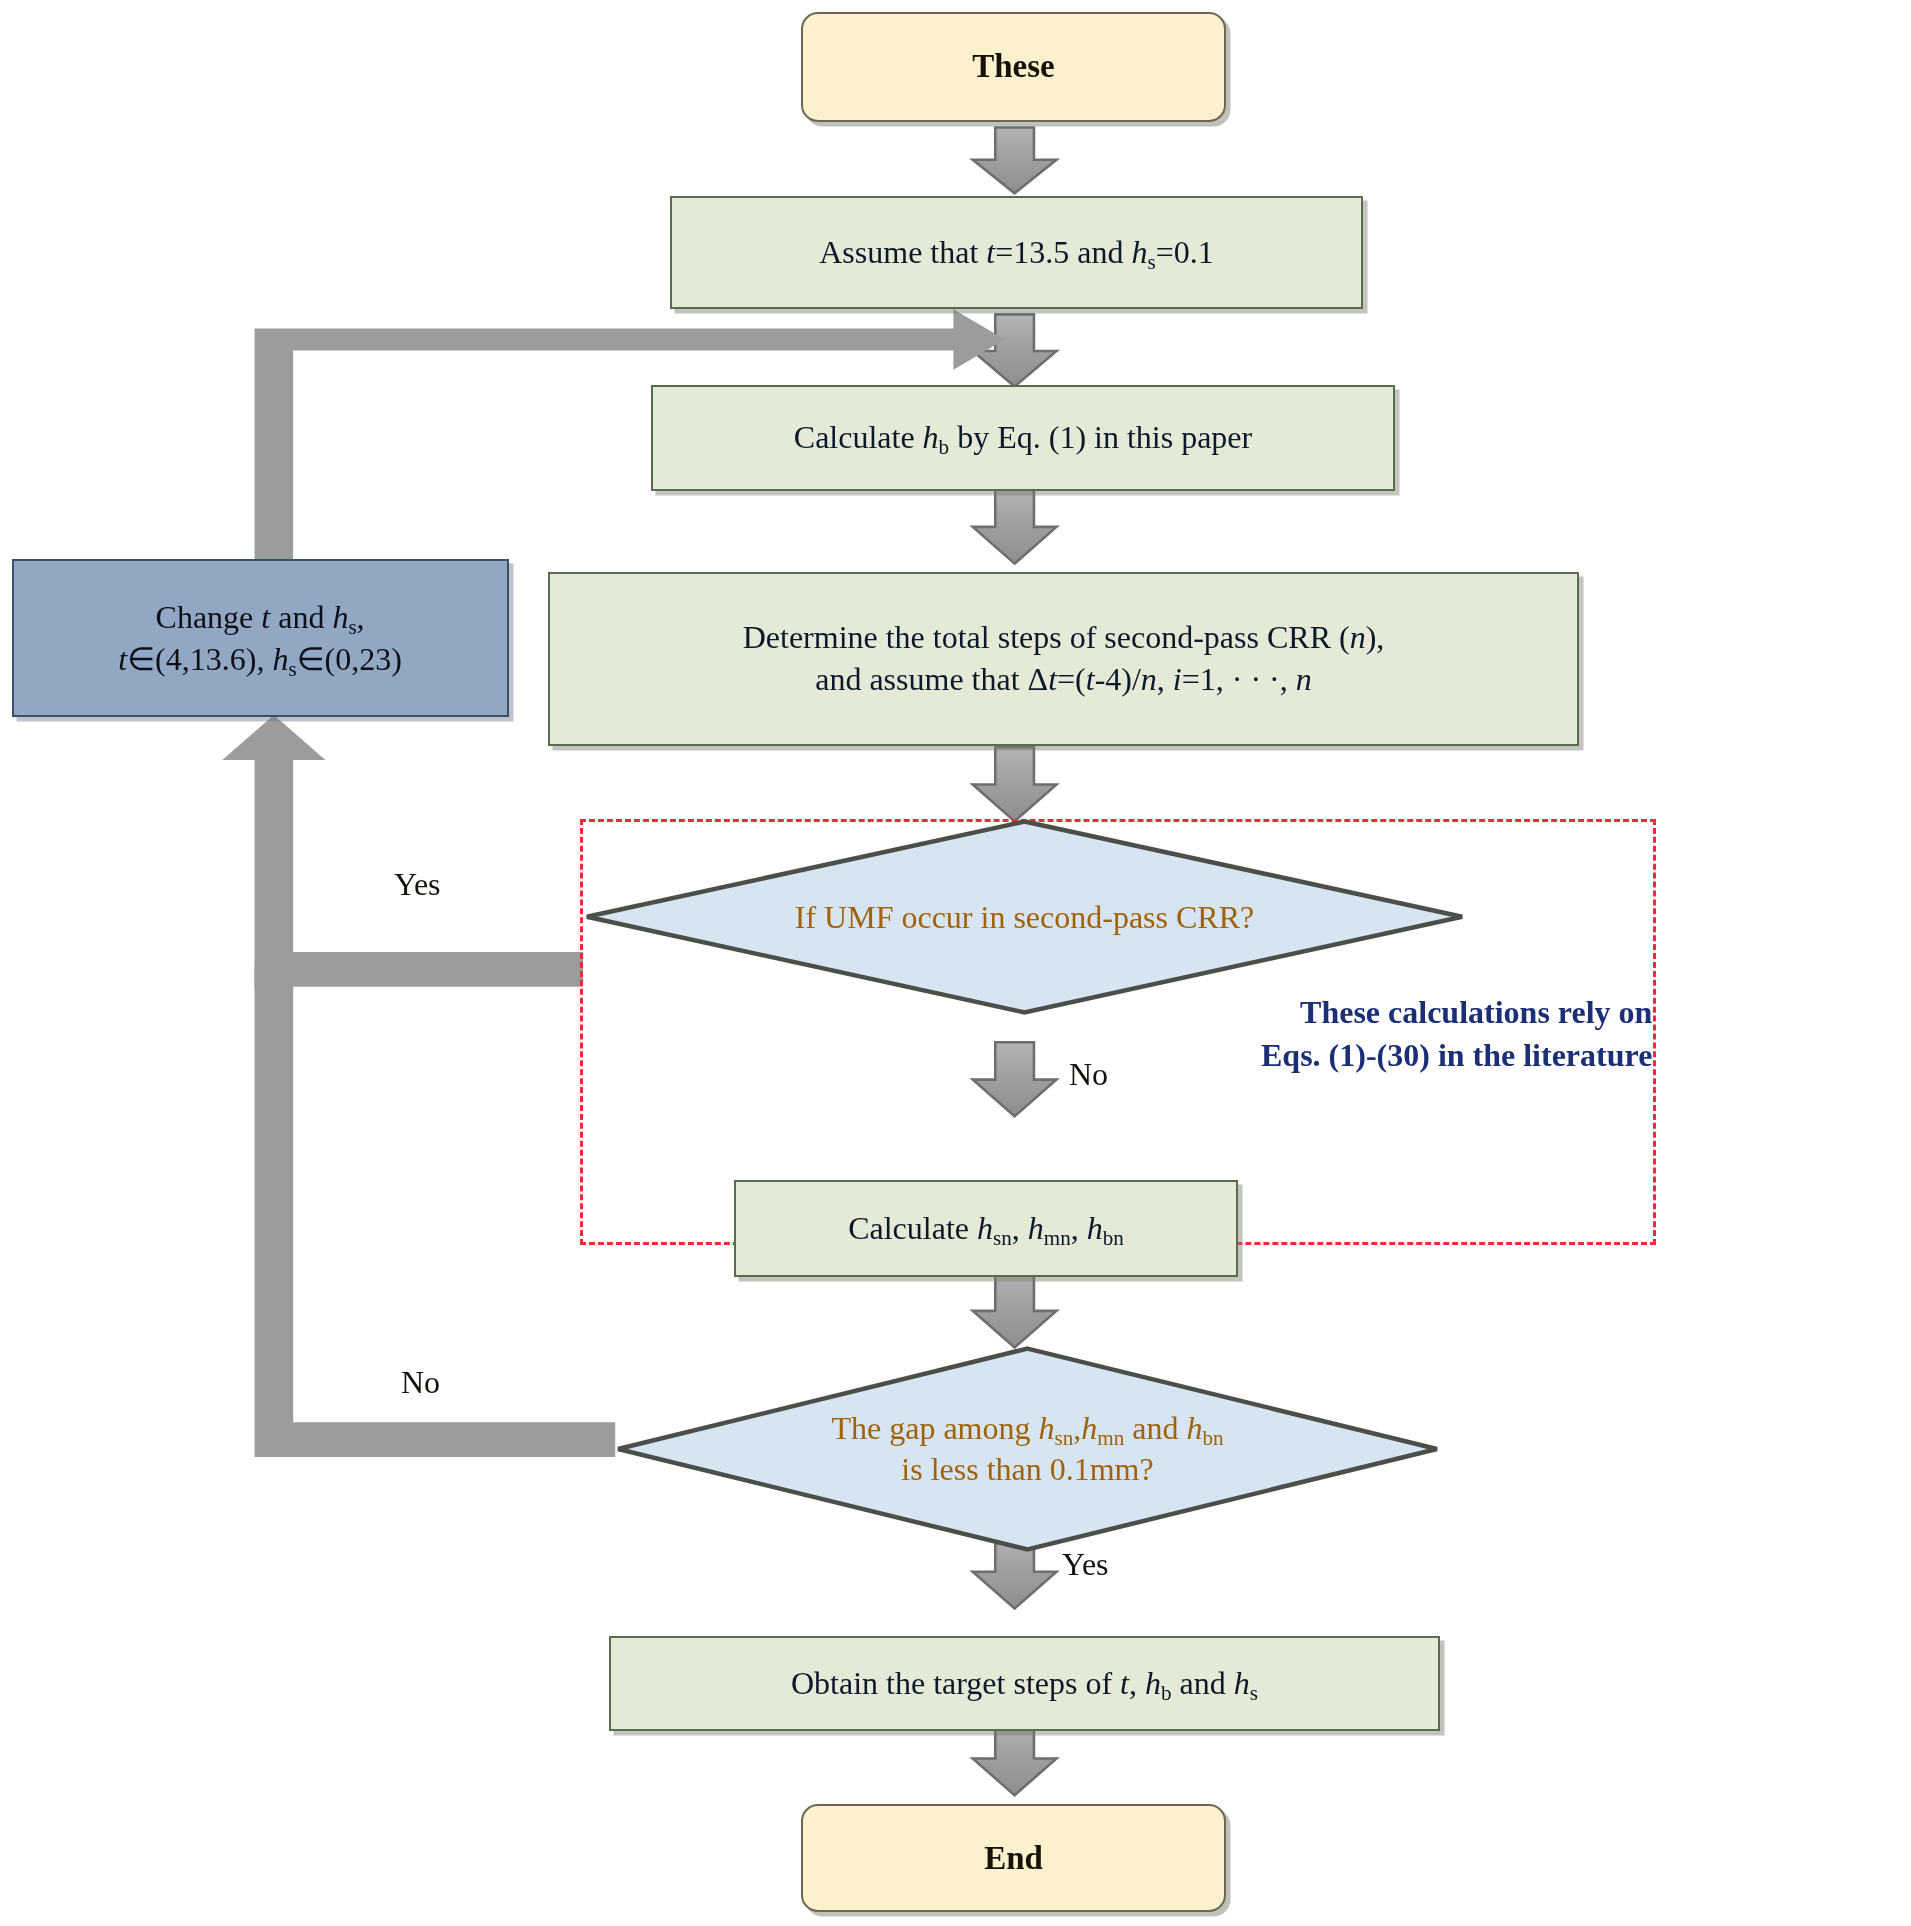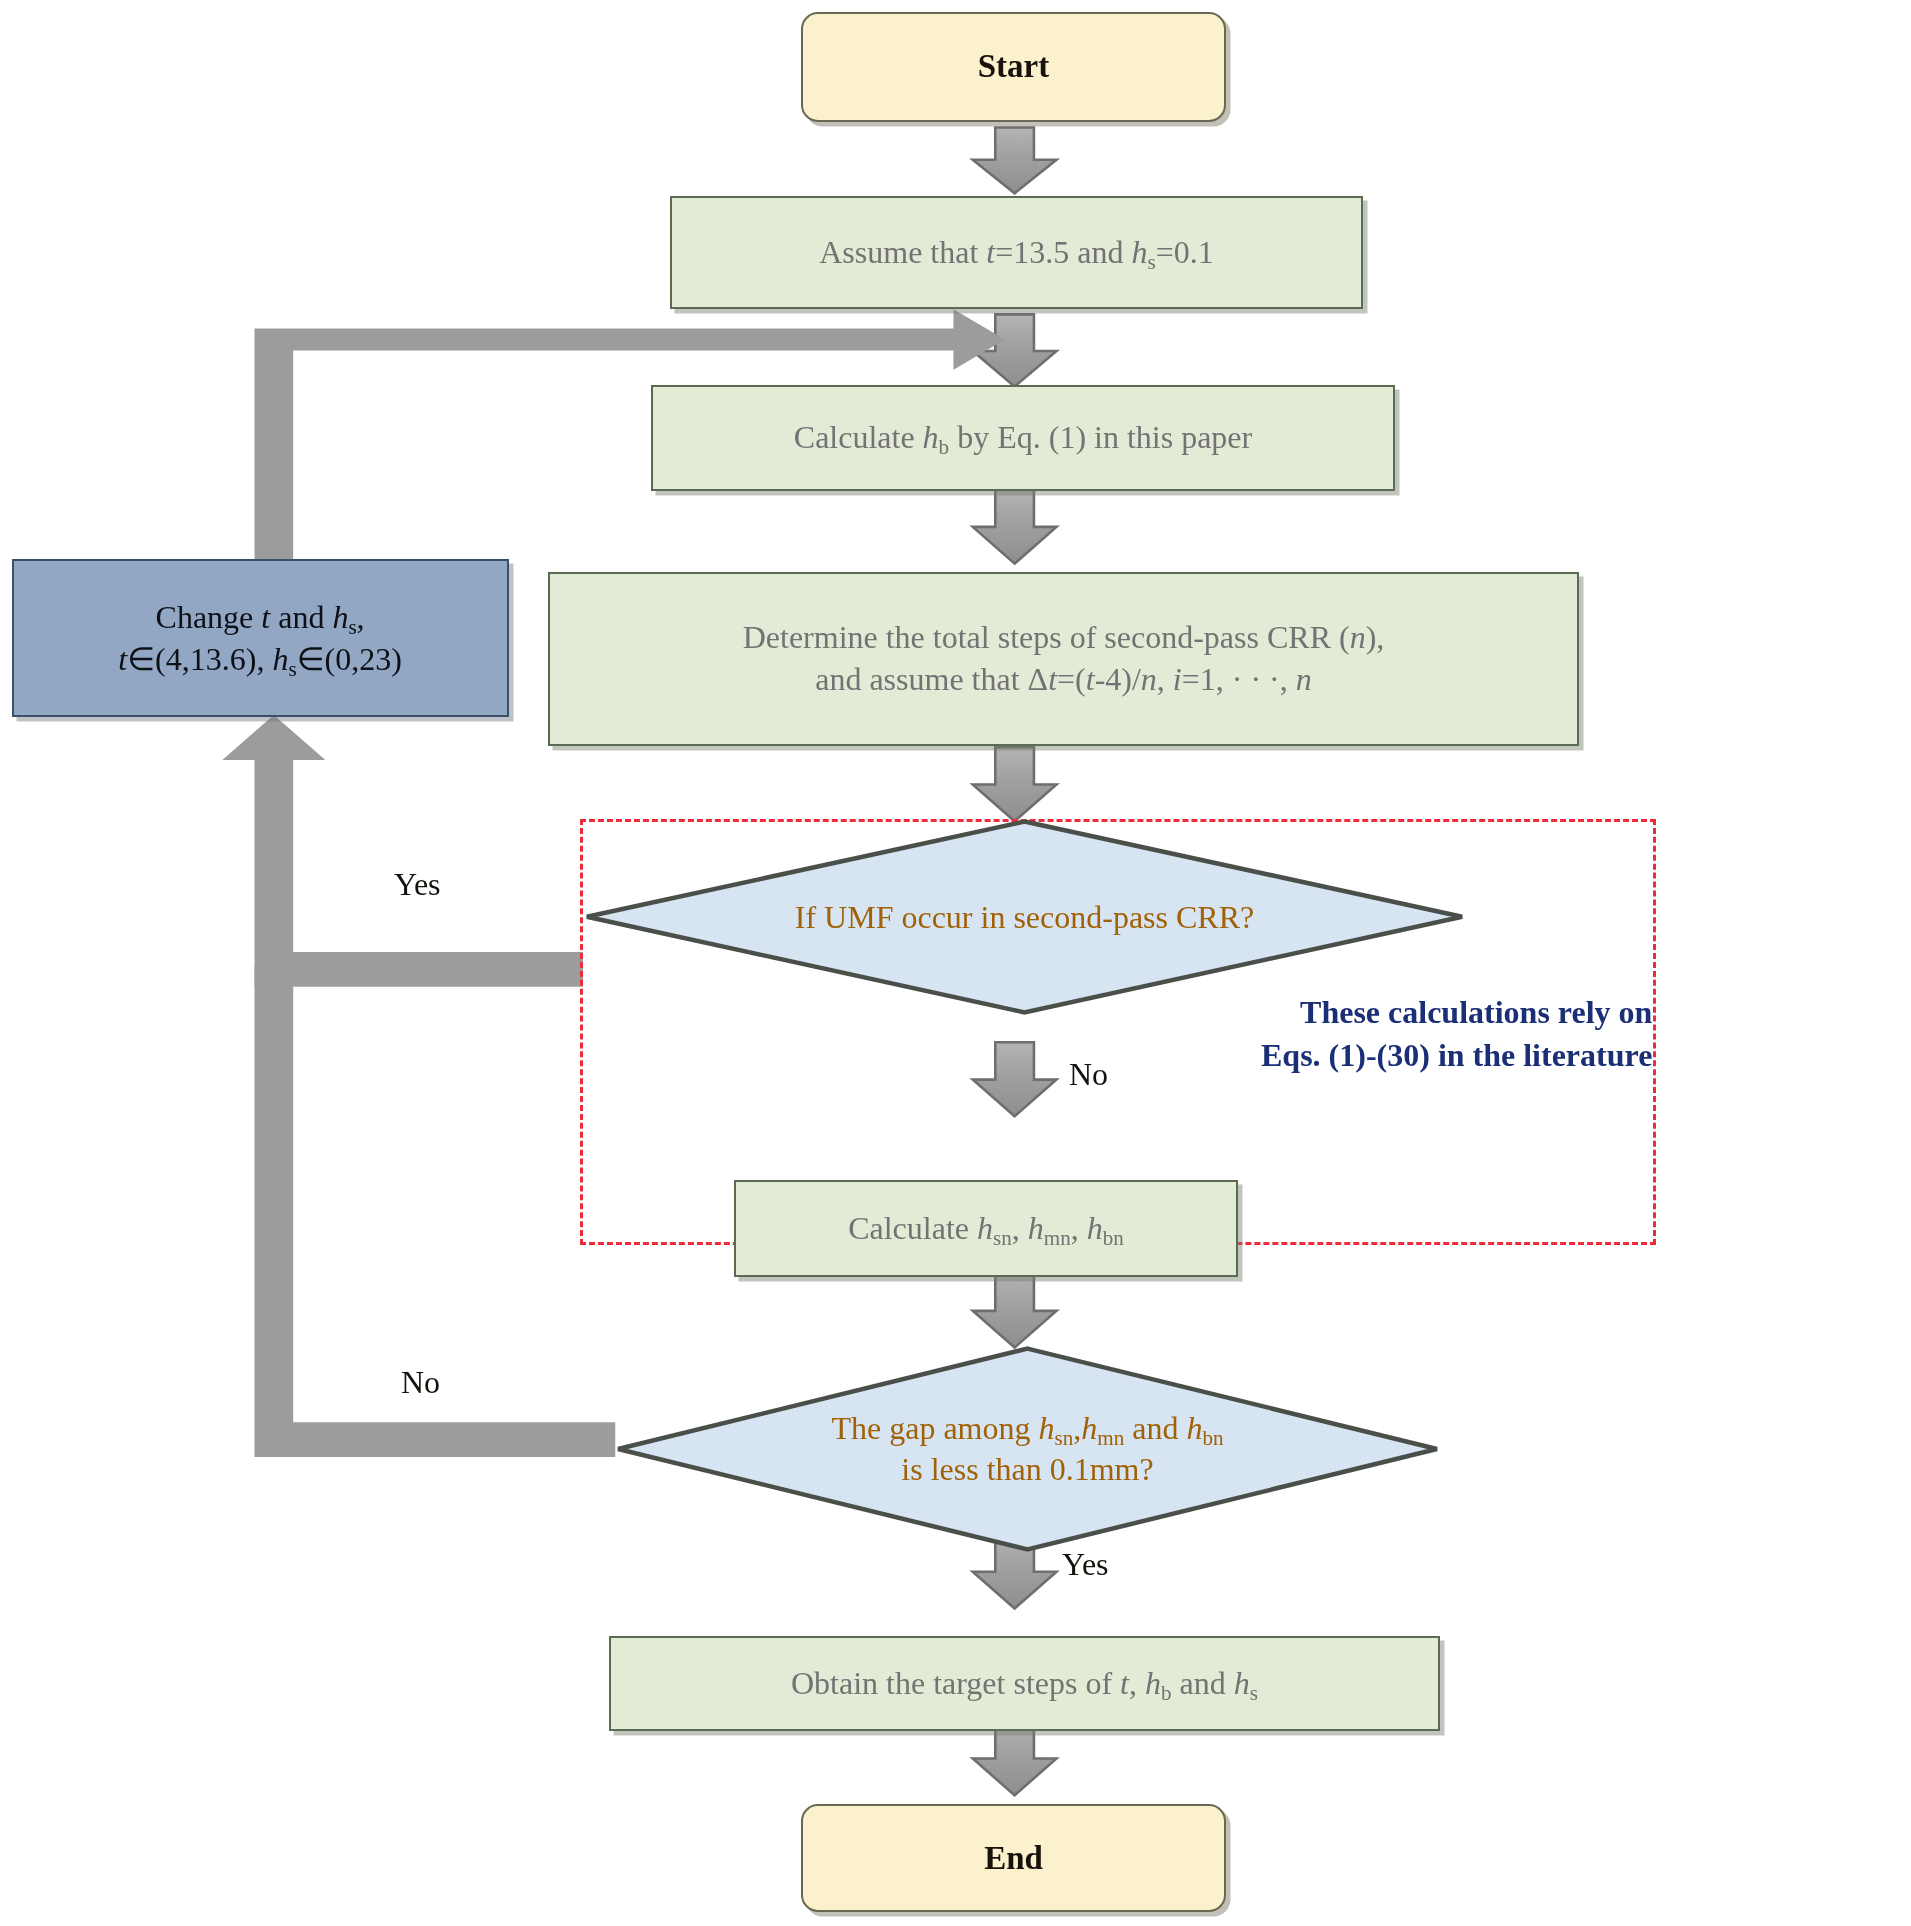--- a/index.html
+++ b/index.html
@@ -17,21 +17,21 @@
     font-size:33px;
     color:#17130c;
     box-shadow:4.5px 4.5px 0 rgba(120,118,100,0.45);
   }
 
   
   .process{
     background:#E3EBD6;
     border:2.6px solid #5B6B52;
     font-size:32px;
-    color:#737373;
+    color:#0f172a;
     line-height:1.30;
     box-shadow:4.5px 4.5px 0 rgba(120,125,110,0.45);
     padding:18px 9px;
   }
 
   
   .changebox{
     background:#92A7C4;
     border:2.6px solid #3C4F68;
     font-size:32px;
@@ -122,21 +122,21 @@
     <g>
       <path d="M905,1424 L905,1478 L455,1478 L455,1180 L505,1180 L425,1110 L345,1180 L395,1180 L395,1478 L395,1532 L905,1532 Z" fill="#9C9C9C" stroke="none"></path>
     </g>
 
     <g>
       <path d="M955,2208 L955,2262 L395,2262 L395,1500 L455,1500 L455,2208 Z" fill="#9C9C9C" stroke="none"></path>
     </g>
   </svg>
 
   <div class="node terminator" style="left:801px;top:11.6px;width:425px;height:110px;">
-    <span>Start</span>
+    <span>These</span>
   </div>
 
   <div class="node process" style="left:670px;top:196px;width:693px;height:113px;">
     <span>
       <span>Assume that </span><i>t</i><span>=13.5 and </span><i>h</i><sub>s</sub><span>=0.1</span>
     </span>
   </div>
 
   <div class="node process" style="left:651px;top:385px;width:744px;height:106px;">
     <span>

